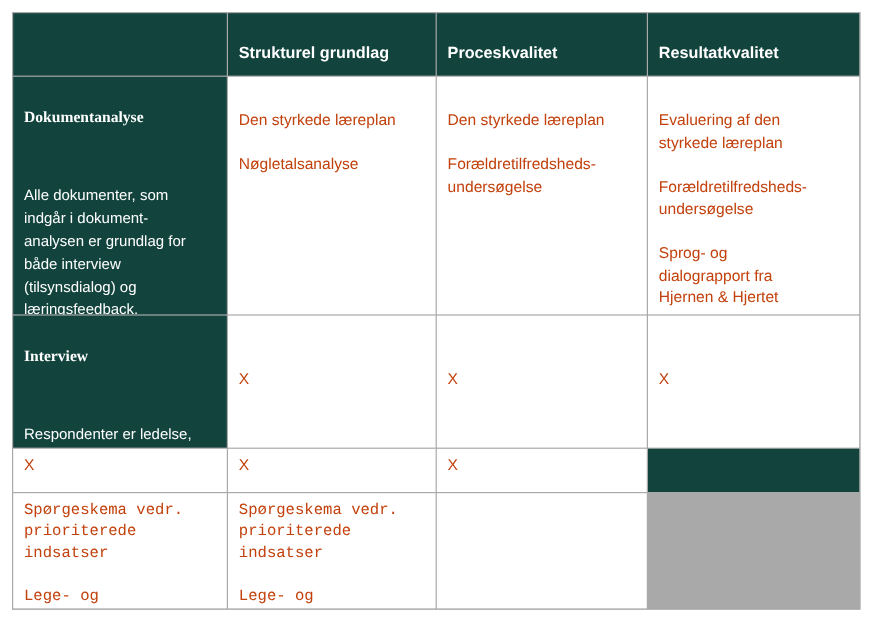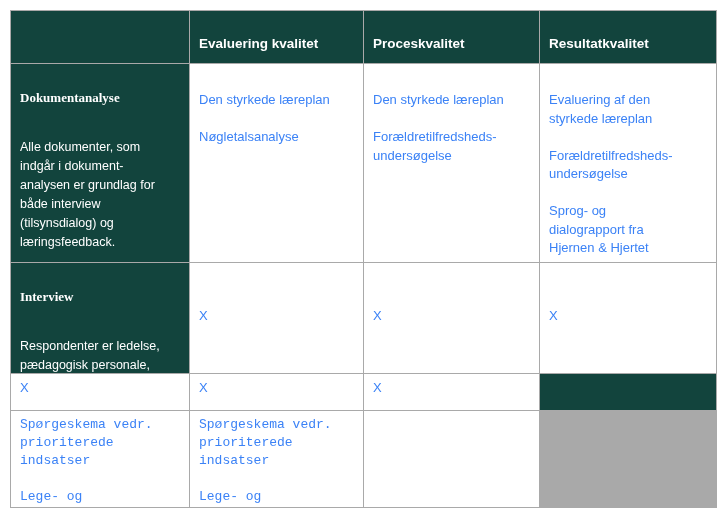--- a/index.html
+++ b/index.html
@@ -24,21 +24,21 @@
     gap: 1px;
     background: #a9a9a9;          
     border: 1px solid #a9a9a9;    
   }
   .c {
     background: #ffffff;
     overflow: hidden;
     padding: 5px 9px;
     font-size: 13px;
     line-height: 18.5px;
-    color: #3b82f6;
+    color: #c2410c;
     white-space: pre-line;
     box-sizing: border-box;
   }
   .dark {
     background: #12443d;
     color: #ffffff;
   }
   
   .h-title {
     font-weight: bold;
@@ -48,39 +48,39 @@
   }
   
   .r-title {
     font-weight: bold;
     font-size: 13px;
     line-height: 20px;
     white-space: pre-line;
     font-family: Liberation Serif, serif;
   }
   .r-desc {
-    margin-top: 12px;
+    margin-top: 28px;
     font-size: 12.5px;
     line-height: 19px;
     white-space: pre-line;
   }
   
   .pad-mid  { padding-top: 27px; }  
   .pad-deep { padding-top: 44px; }  
   .lh18     { line-height: 18px; font-family: Liberation Mono, monospace; }  
 </style>
 </head>
 <body>
 
 <div class="tbl">
 
   <div class="c dark"></div>
 
   <div class="c dark">
-    <div class="h-title">Evaluering kvalitet</div>
+    <div class="h-title">Strukturel grundlag</div>
     
   </div>
 
   <div class="c dark">
     <div class="h-title">Proceskvalitet</div>
     
   </div>
 
   <div class="c dark">
     <div class="h-title">Resultatkvalitet</div>

